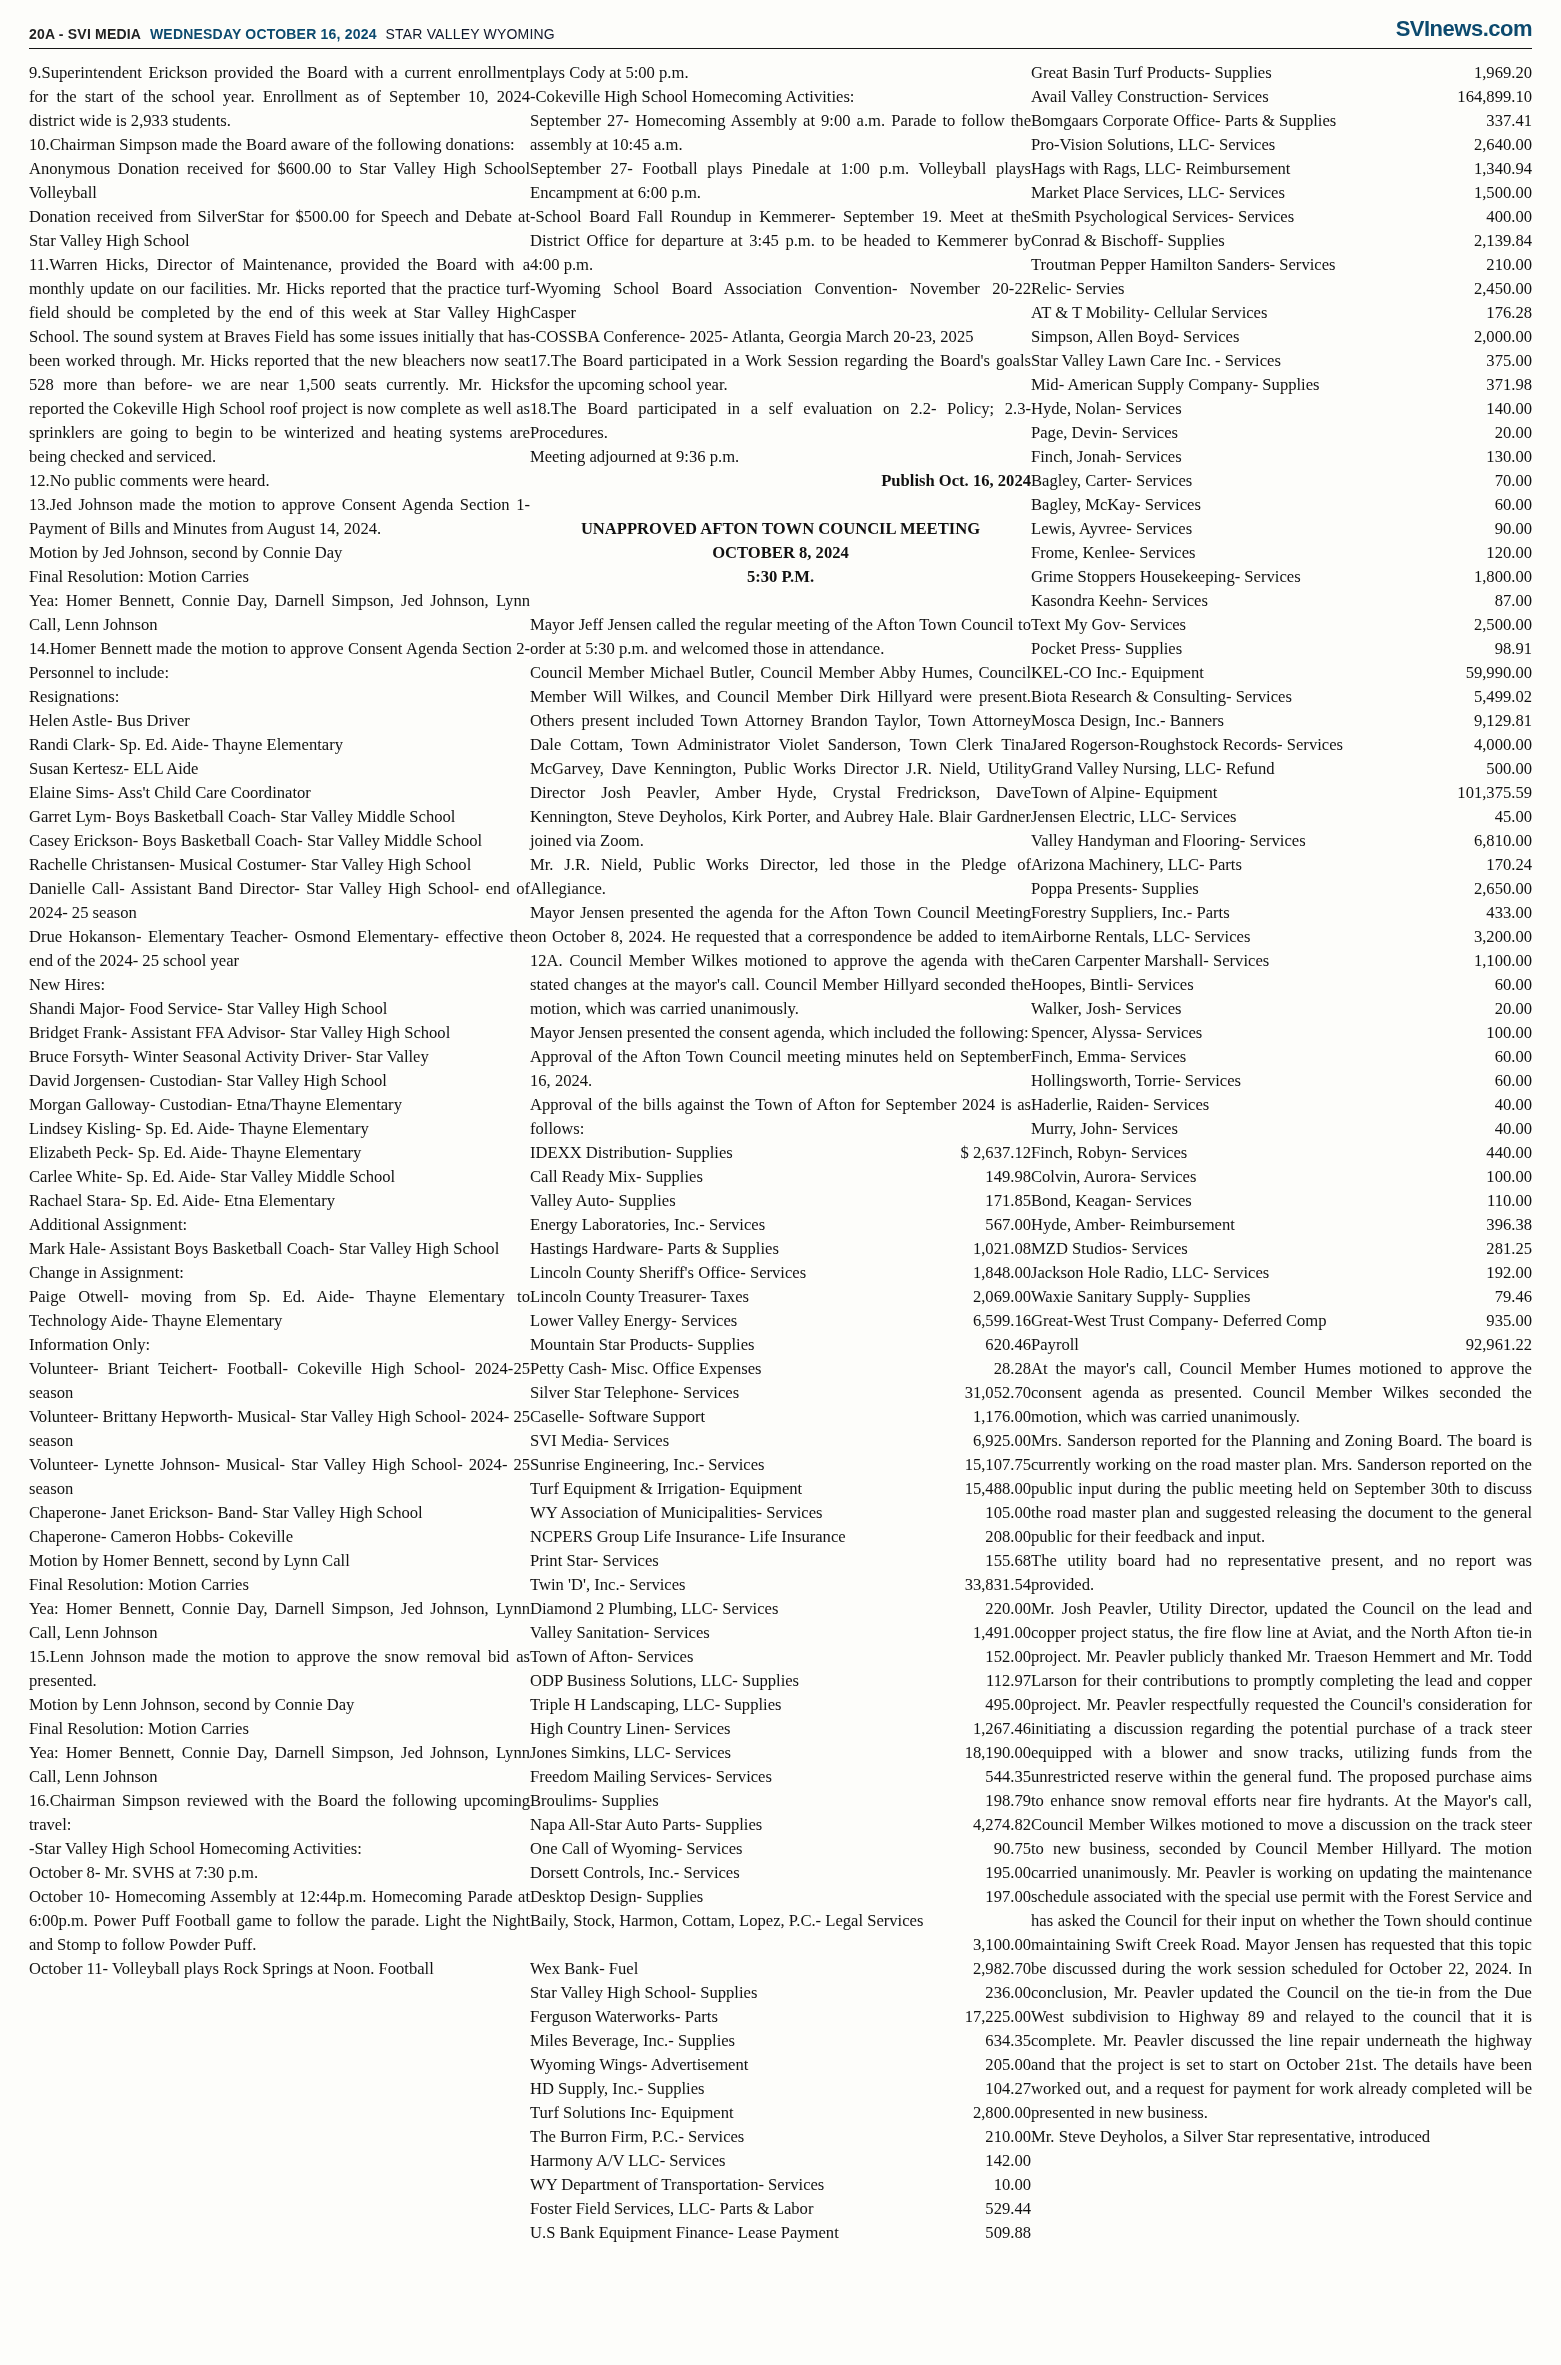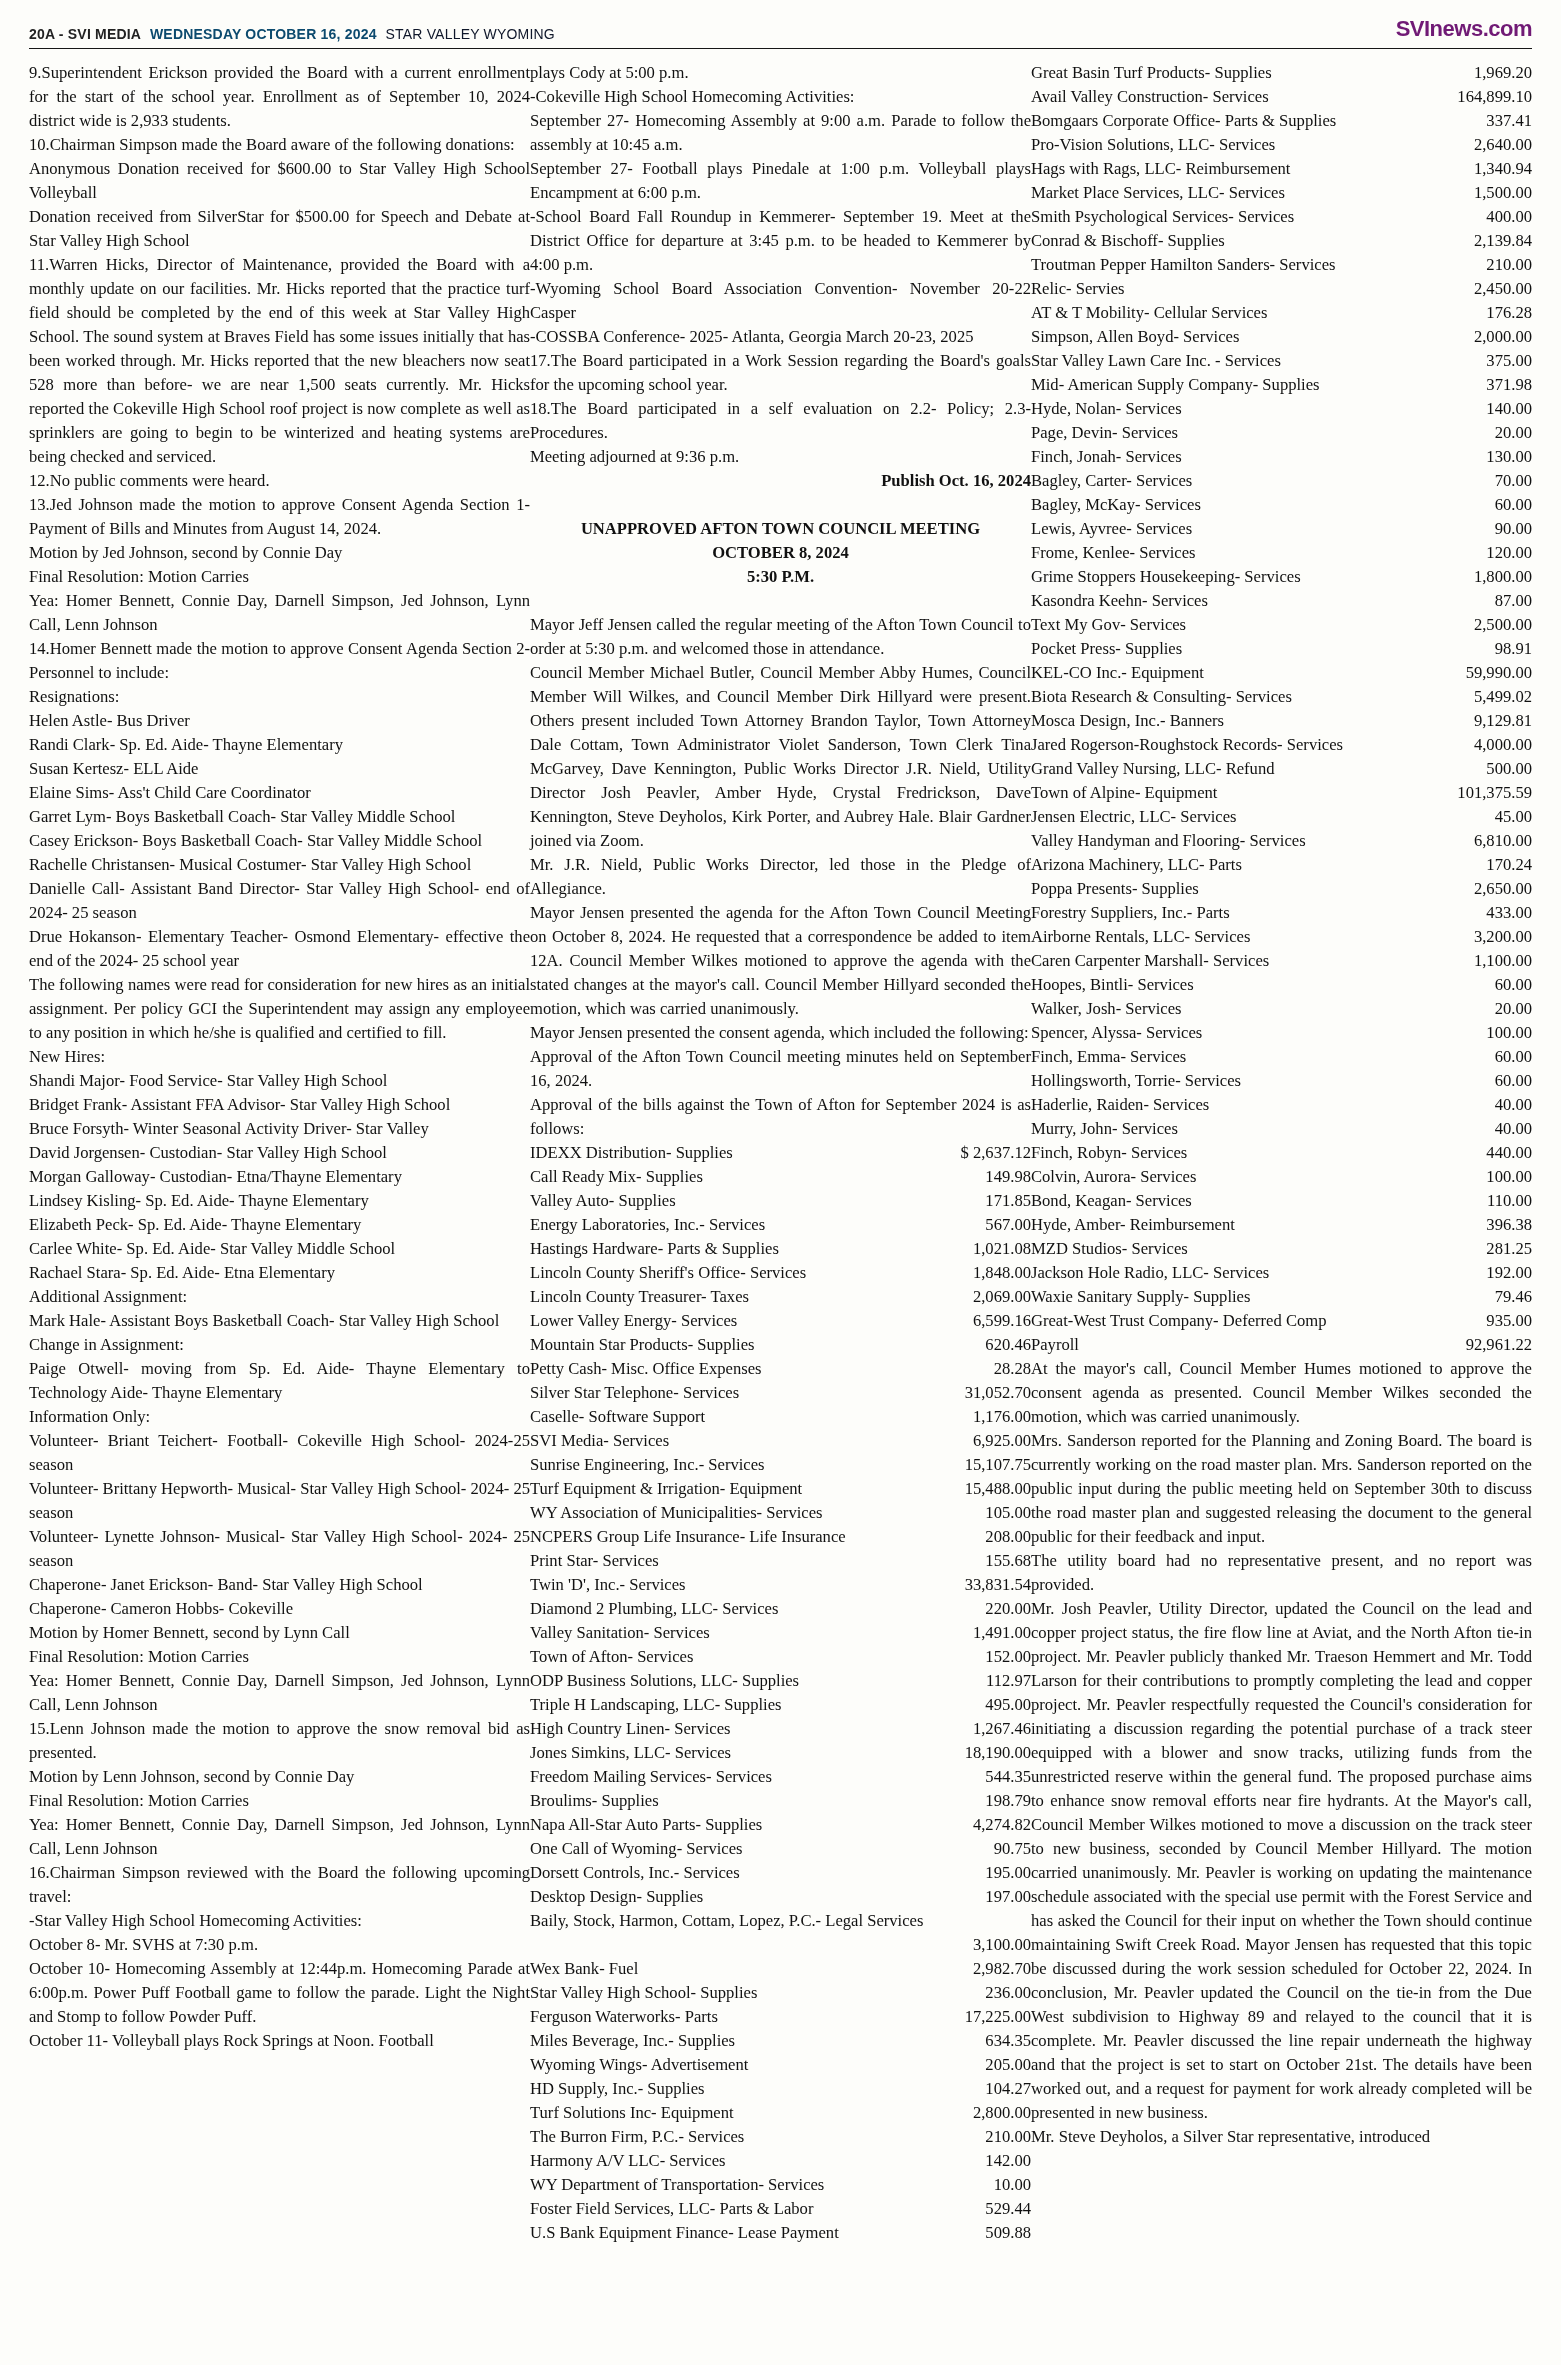--- a/index.html
+++ b/index.html
@@ -18,21 +18,21 @@
     display:flex; justify-content:space-between; align-items:flex-end;
     font-family:"Liberation Sans", sans-serif;
     border-bottom:1.4px solid #161616;
     padding-bottom:5.7px;
   }
   .mast-left { font-size:14px; letter-spacing:0.2px; color:#222; }
   .mast-left .seg { margin-right:4.7px; }
   .mast-page { font-weight:700; }
   .mast-date { font-weight:700; color:#0c4a6e; }
   .mast-loc  { font-weight:400; color:#0f172a; }
-  .mast-site { font-size:22px; font-weight:700; color:#701a75; letter-spacing:-0.5px; }
+  .mast-site { font-size:22px; font-weight:700; color:#0c4a6e; letter-spacing:-0.5px; }
 
   
   .columns { display:flex; margin-top:12.3px; }
   .col { flex:1 1 0; font-size:16.6px; line-height:24px; }
 
   .para  { text-align:justify; }
   .plain { text-align:left; }
   .amt   { text-align:right; }
   .pub   { text-align:right; font-weight:700; }
   .heading { text-align:center; font-weight:700; }
@@ -73,21 +73,20 @@
         <div class="para">Resignations:</div>
         <div class="para">Helen Astle- Bus Driver</div>
         <div class="para">Randi Clark- Sp. Ed. Aide- Thayne Elementary</div>
         <div class="para">Susan Kertesz- ELL Aide</div>
         <div class="para">Elaine Sims- Ass't Child Care Coordinator</div>
         <div class="para">Garret Lym- Boys Basketball Coach- Star Valley Middle School</div>
         <div class="para">Casey Erickson- Boys Basketball Coach- Star Valley Middle School</div>
         <div class="para">Rachelle Christansen- Musical Costumer- Star Valley High School</div>
         <div class="para">Danielle Call- Assistant Band Director- Star Valley High School- end of 2024- 25 season</div>
         <div class="para">Drue Hokanson- Elementary Teacher- Osmond Elementary- effective the end of the 2024- 25 school year</div>
-        <div class="para">The following names were read for consideration for new hires as an initial assignment. Per policy GCI the Superintendent may assign any employee to any position in which he/she is qualified and certified to fill.</div>
         <div class="para">New Hires:</div>
         <div class="para">Shandi Major- Food Service- Star Valley High School</div>
         <div class="para">Bridget Frank- Assistant FFA Advisor- Star Valley High School</div>
         <div class="para">Bruce Forsyth- Winter Seasonal Activity Driver- Star Valley</div>
         <div class="para">David Jorgensen- Custodian- Star Valley High School</div>
         <div class="para">Morgan Galloway- Custodian- Etna/Thayne Elementary</div>
         <div class="para">Lindsey Kisling- Sp. Ed. Aide- Thayne Elementary</div>
         <div class="para">Elizabeth Peck- Sp. Ed. Aide- Thayne Elementary</div>
         <div class="para">Carlee White- Sp. Ed. Aide- Star Valley Middle School</div>
         <div class="para">Rachael Stara- Sp. Ed. Aide- Etna Elementary</div>

